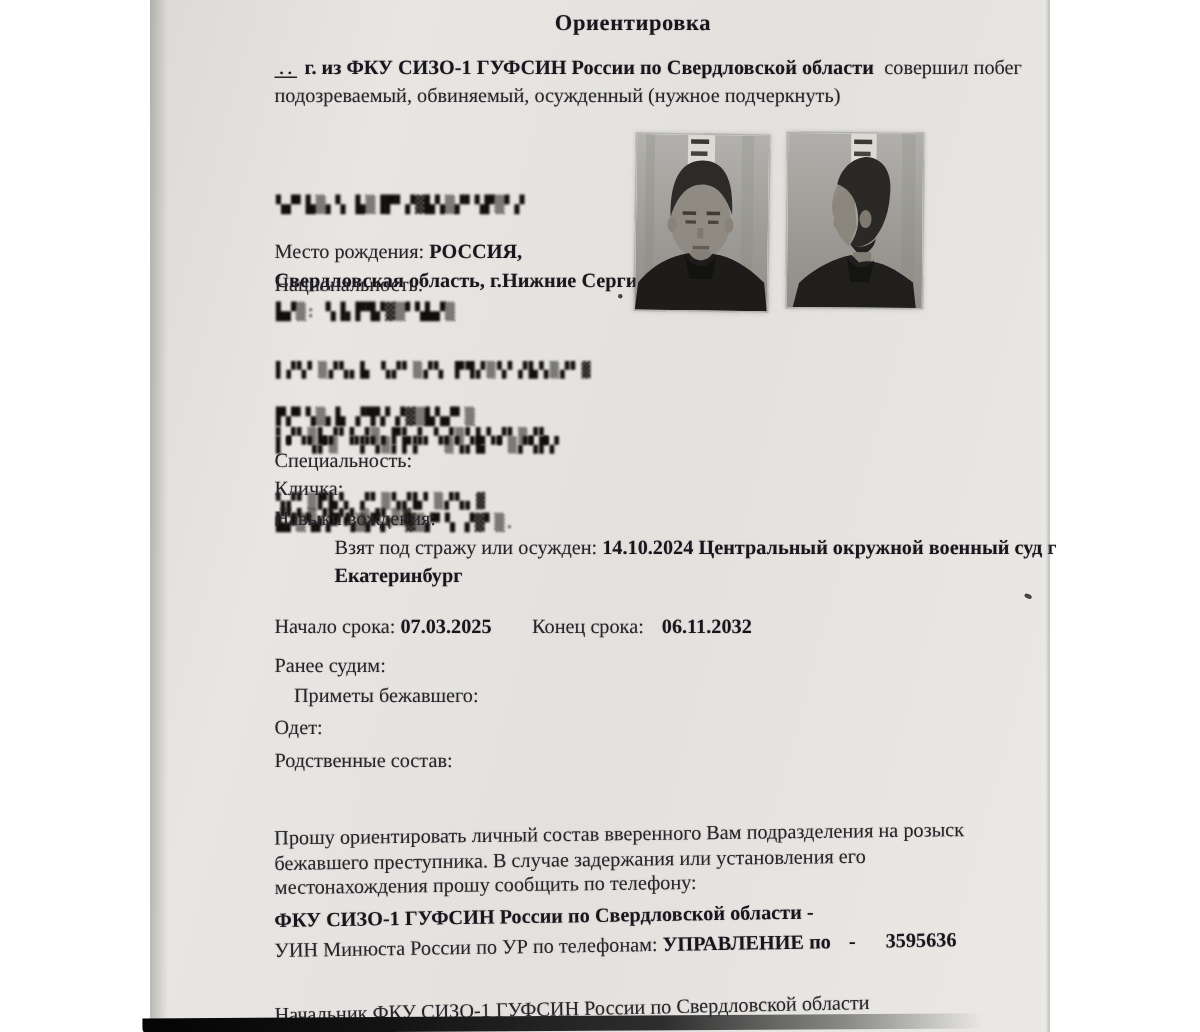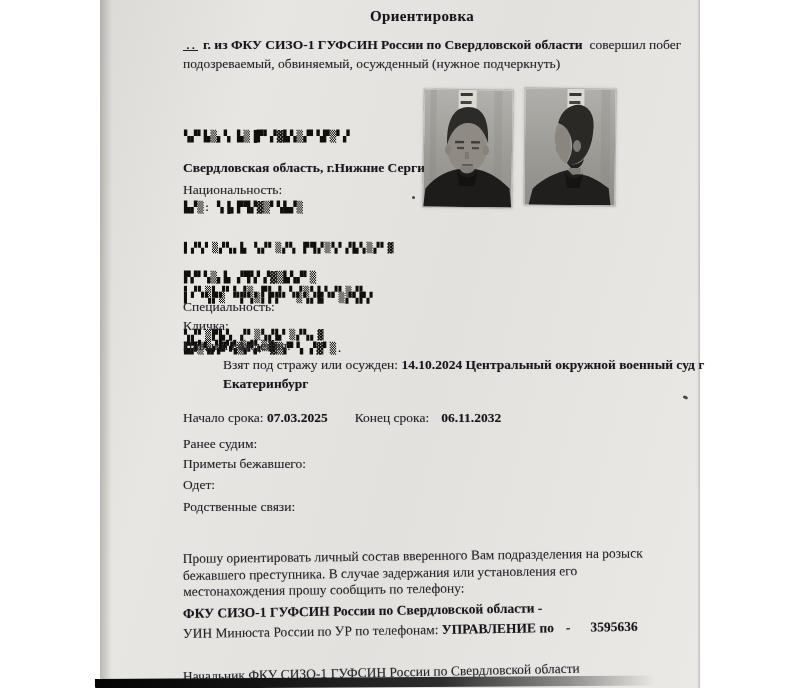--- a/index.html
+++ b/index.html
@@ -76,20 +76,21 @@
     </div>
 
     <div class="redact blk1" style="left:84px;top:78px;">
       <span class="rl">▚▞▘▙▒▖▚ ▙▒▐▛▘▞▓▙▚▒▞▘▚▛▒▘▞</span>
       <span class="rl">▙▞▒: ▚▐▖▛▜▞▓▒▘▚▙▞▒</span>
       <span class="rl">▛▞▘▚▒▖▙ ▞▜▚▘▞▓▒▙▚▞▘▒</span>
       <span class="rl">▙▞▒▚▖▞▘▚▒▞▚: ▓▒▞▘▚ ▞▓▘▒.</span>
     </div>
 
     <div class="t" style="left:83px;top:159px;line-height:18.5px;">
+      <div><span>Место рождения:</span> <span class="b">РОССИЯ,</span></div>
       <div class="b">Свердловская область, г.Нижние Серги,</div>
     </div>
 
     <div class="t" style="left:83px;top:180px;">Национальность:</div>
 
     <div class="redact blk2" style="left:84px;top:212px;">
       <span class="rl">▌▞▚▘▒▞▚▖▙ ▚▞▘▒▞▚ ▛▜▞▒▚▘▞▙▚▒▞▘▓</span>
       <span class="rl">▘▞▚▒▙▞▘▚▞▒▖▛▘▞ ▚▞▒▘▙▚▞▘▒▞▚</span>
       <span class="rl">▚▞▘▒▛▙▚ ▞▘▒▚▞▙▘▒▞▚▖▓</span>
     </div>
@@ -170,23 +171,23 @@
       <div><span>Взят под стражу или осужден:</span> <span class="b">14.10.2024 Центральный окружной военный суд  г</span></div>
       <div class="b">Екатеринбург</div>
     </div>
 
 
     <div class="t" style="left:83px;top:408px;">
       <span>Начало срока:</span> <span class="b">07.03.2025</span><span class="gap-sm"></span><span>Конец срока:</span><span class="gap-xs"></span><span class="b">06.11.2032</span>
     </div>
 
     <div class="t" style="left:83px;top:434px;">Ранее судим:</div>
-    <div class="t" style="left:83px;top:454px;">Приметы бежавшего:</div>
+    <div class="t" style="left:96px;top:454px;">Приметы бежавшего:</div>
     <div class="t" style="left:83px;top:475px;">Одет:</div>
-    <div class="t" style="left:83px;top:497px;">Родственные связи:</div>
+    <div class="t" style="left:83px;top:497px;">Родственные состав:</div>
 
     <div class="t wrap tilt1" style="left:83px;top:551px;width:494px;line-height:16.5px;">Прошу ориентировать личный состав вверенного Вам подразделения на розыск бежавшего преступника. В случае задержания или установления его местонахождения прошу сообщить  по телефону:</div>
 
     <div class="t b tilt2" style="left:83px;top:604px;">ФКУ СИЗО-1 ГУФСИН России по Свердловской области -</div>
 
     <div class="t tilt2" style="left:83px;top:624px;">
       <span>УИН Минюста России по УР по телефонам:</span> <span class="b">УПРАВЛЕНИЕ по</span><span class="gap-xs"></span><span class="b">-</span><span class="gap-sm" style="width:20px;"></span><span class="b">3595636</span>
     </div>
 
     <div class="t tilt3" style="left:83px;top:667px;">Начальник ФКУ СИЗО-1 ГУФСИН России по Свердловской области</div>

